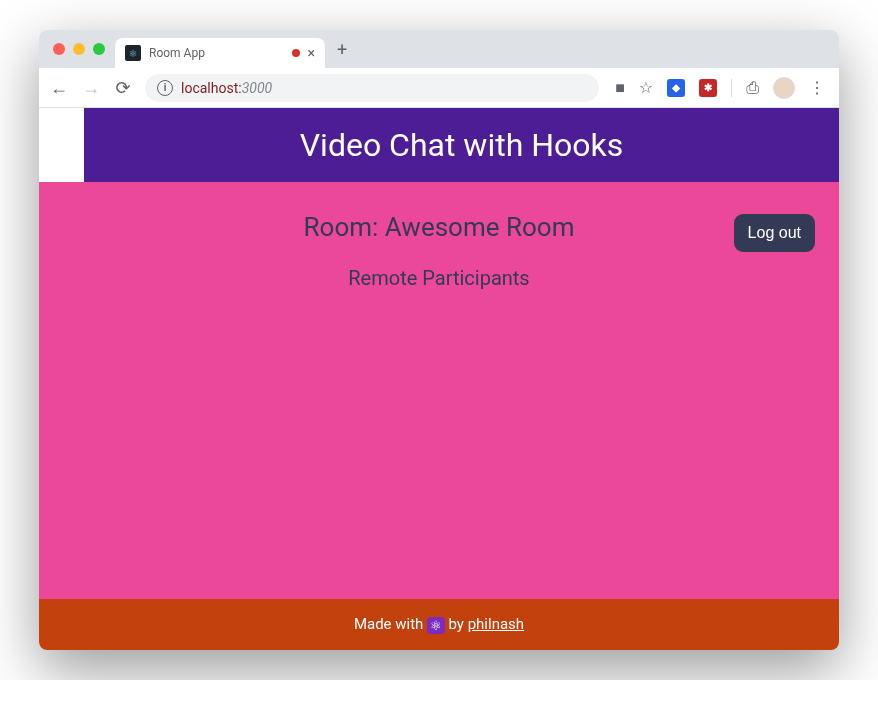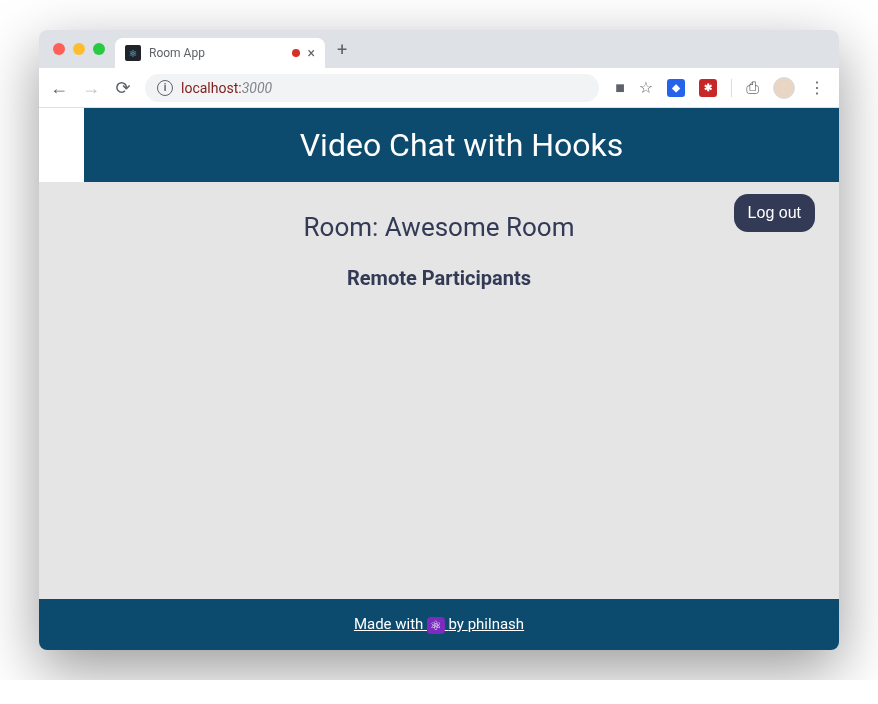--- a/index.html
+++ b/index.html
@@ -169,71 +169,70 @@
       background: #e8d5c4;
       border: 1px solid #dadce0;
     }
     
     .app {
       flex: 1;
       display: flex;
       flex-direction: column;
     }
     .app-header {
-      background: #0c4a6e;
+      background: #4c1d95;
       color: #ffffff;
       text-align: center;
       padding: 18px 0;
       font-size: 32px;
       font-weight: 400;
       margin-left: 45px;
     }
     .app-main {
       flex: 1;
-      background: #e5e5e5;
+      background: #ec4899;
       position: relative;
       padding: 30px 24px;
       color: #333a56;
       text-align: center;
     }
     .room-title {
       font-size: 26px;
       font-weight: 400;
       color: #333a56;
       margin-bottom: 24px;
     }
     .logout-btn {
       position: absolute;
-      top: 12px;
+      top: 32px;
       right: 24px;
       background: #333a56;
       color: #ffffff;
       border: none;
-      border-radius: 14px;
+      border-radius: 9px;
       padding: 10px 14px;
       font-size: 16px;
       cursor: pointer;
     }
     .local-participant {
       font-size: 16px;
       color: #333a56;
       margin-bottom: 34px;
     }
     .remote-heading {
       font-size: 20px;
-      font-weight: 700;
+      font-weight: 400;
       color: #333a56;
     }
     .app-footer {
-      background: #0c4a6e;
+      background: #c2410c;
       color: #ffffff;
       text-align: center;
       padding: 16px 0;
       font-size: 15px;
-      text-decoration: underline;
     }
     .react-emoji {
       display: inline-block;
       background: #7b2cbf;
       border-radius: 4px;
       padding: 1px 3px;
       font-size: 13px;
       vertical-align: middle;
     }
     .footer-link {

